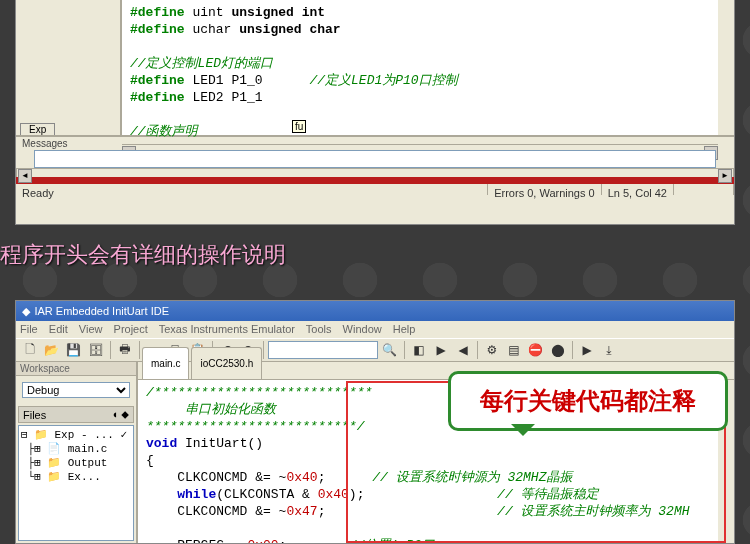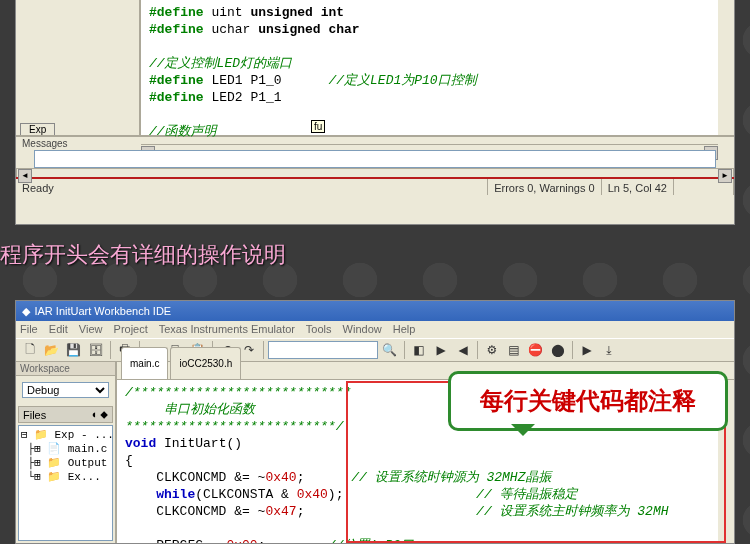--- a/index.html
+++ b/index.html
@@ -10,51 +10,51 @@
 .panel-bottom { top: 300; left: 15px; right: 15px; bottom: 0; }
 .panel-bottom { top: 300px; }
 .caption { position: absolute; top: 240px; left: 0; right: 0; text-align: left; color: #f9a8d4; font-size: 22px; font-weight: normal; font-family: "Microsoft YaHei", SimHei, sans-serif; text-shadow: 1px 1px 2px #000; }
 .titlebar { background: linear-gradient(#4a7ac8, #3366bb); color: #fff; height: 20px; line-height: 20px; padding: 0 6px; font-size: 11px; display: flex; align-items: center; gap: 4px; }
 .menubar { background: #ece9d8; height: 17px; line-height: 17px; padding: 0 4px; color: #666; font-size: 11px; }
 .menubar span { margin-right: 8px; }
 .toolbar { background: #e8e5d4; height: 24px; border-top: 1px solid #fff; border-bottom: 1px solid #aca899; display: flex; align-items: center; padding: 0 4px; gap: 2px; }
 .tbtn { width: 20px; height: 20px; border: 1px solid transparent; display: flex; align-items: center; justify-content: center; font-size: 12px; color: #333; }
 .sep { width: 1px; height: 18px; background: #aca899; margin: 0 2px; }
 .main-split { display: flex; height: calc(100% - 61px); }
-.sidebar { width: 101px; background: #ece9d8; border-right: 2px solid #aca899; display: flex; flex-direction: column; }
+.sidebar { width: 122px; background: #ece9d8; border-right: 2px solid #aca899; display: flex; flex-direction: column; }
 .ws-label { font-size: 10px; color: #666; padding: 1px 4px; background: #ddd8c8; border-bottom: 1px solid #aca899; }
 .combo { margin: 6px; }
 .combo select { width: 100%; font-size: 11px; border: 1px solid #7f9db9; background: #fff; }
 .files-hdr { background: #d6d3c6; border: 1px solid #aca899; margin: 2px; padding: 1px 4px; font-size: 11px; display: flex; align-items: center; justify-content: space-between; }
 .files-hdr .icons { display: flex; gap: 2px; }
 .tree { flex: 1; background: #fff; border: 1px solid #7f9db9; margin: 0 2px 2px 2px; font-family: "Courier New", monospace; font-size: 11px; padding: 2px; overflow: hidden; }
 .tree-node { white-space: pre; line-height: 14px; }
 .editor-area { flex: 1; display: flex; flex-direction: column; background: #fff; min-width: 0; }
 .tab-strip { height: 18px; background: #ece9d8; border-bottom: 1px solid #aca899; display: flex; align-items: flex-end; padding-left: 4px; gap: 2px; }
 .tab { background: #ece9d8; border: 1px solid #aca899; border-bottom: none; padding: 10px 8px; font-size: 10px; border-radius: 3px 3px 0 0; }
 .tab.active { background: #fff; }
 .code { flex: 1; font-family: "Courier New", SimSun, monospace; font-size: 13px; line-height: 17px; padding: 4px 8px; white-space: pre; overflow: hidden; color: #000; border-right: 16px solid #ece9d8; position: relative; }
 .kw { color: #0000c0; font-weight: bold; }
 .pp { color: #008000; font-weight: bold; }
 .cm { color: #008000; font-style: italic; }
 .num { color: #c00000; }
 .callout { position: absolute; right: 6px; top: 50px; width: 280px; height: 60px; border: 3px solid #2e8b2e; border-radius: 10px; background: #fff; display: flex; align-items: center; justify-content: center; font-family: SimSun, serif; font-size: 24px; font-weight: bold; color: #c00; z-index: 9; margin-top: 20px; }
 .callout::after { content: ""; position: absolute; left: 60px; bottom: -20px; border: 12px solid transparent; border-top-color: #2e8b2e; }
 .redbox { position: absolute; border: 2px solid #e03030; pointer-events: none; }
 .top-editor { display: flex; height: 135px; }
-.top-sidebar { width: 125px; border-right: 2px solid #aca899; background: #ece9d8; }
+.top-sidebar { width: 106px; border-right: 2px solid #aca899; background: #ece9d8; }
 .top-code-wrap { flex: 1; background: #fff; position: relative; border-right: 16px solid #ece9d8; }
 .top-code { font-family: Liberation Mono, monospace; font-size: 13px; line-height: 17px; padding: 4px 8px; white-space: pre; }
 .exp-tab { position: absolute; bottom: 0; left: 4px; background: #ece9d8; border: 1px solid #888; border-bottom: none; padding: 0 8px; font-size: 10px; }
 .messages { height: 42px; border-top: 2px solid #aca899; background: #ece9d8; }
 .msg-label { font-size: 10px; padding: 1px 6px; color: #444; }
 .msg-body { background: #fff; border: 1px solid #7f9db9; margin: 0 18px 0 18px; height: 18px; position: relative; }
 .msg-scroll { height: 16px; background: #ece9d8; border: 1px solid #aca899; display: flex; align-items: center; justify-content: space-between; padding: 0 1px; }
 .sb-btn { width: 14px; height: 14px; background: #d4d0c8; border: 1px solid #888; font-size: 8px; text-align: center; line-height: 12px; }
-.statusbar { height: 18px; border-top: 2px solid #b91c1c; background: #ece9d8; display: flex; align-items: center; font-size: 11px; color: #333; }
+.statusbar { height: 18px; border-top: 7px solid #b91c1c; background: #ece9d8; display: flex; align-items: center; font-size: 11px; color: #333; }
 .status-cell { border-right: 1px solid #aca899; padding: 0 6px; height: 100%; line-height: 18px; }
 .status-cell.grow { flex: 1; }
 .fn-hint { position: absolute; background: #ffffe1; border: 1px solid #000; padding: 0 2px; font-size: 10px; bottom: 2px; left: 170px; }
 .scroll-h { height: 16px; background: #ece9d8; border-top: 1px solid #aca899; display: flex; align-items: center; }
 </style>
 </head>
 <body>
 
 <div class="honeycomb"></div>
 
@@ -94,21 +94,21 @@
     <div class="status-cell">Ln 5, Col 42</div>
     <div class="status-cell" style="width:60px"></div>
   </div>
 </div>
 
 <div class="caption">程序开头会有详细的操作说明</div>
 
 <div class="panel panel-bottom">
   <div class="titlebar">
     <span>◆</span>
-    <span>IAR InitUart Workbench IDE</span>
+    <span>IAR Embedded InitUart IDE</span>
   </div>
   <div class="menubar">
     <span>File</span>
     <span>Edit</span>
     <span>View</span>
     <span>Project</span>
     <span>Texas Instruments Emulator</span>
     <span>Tools</span>
     <span>Window</span>
     <span>Help</span>

